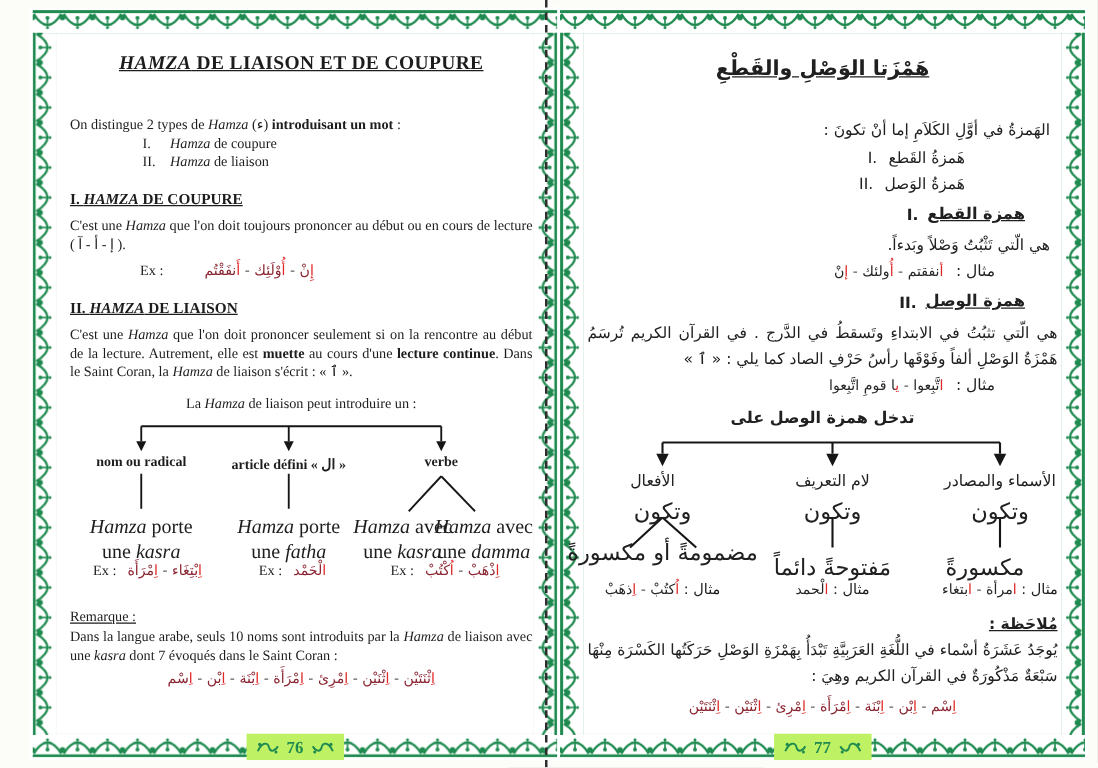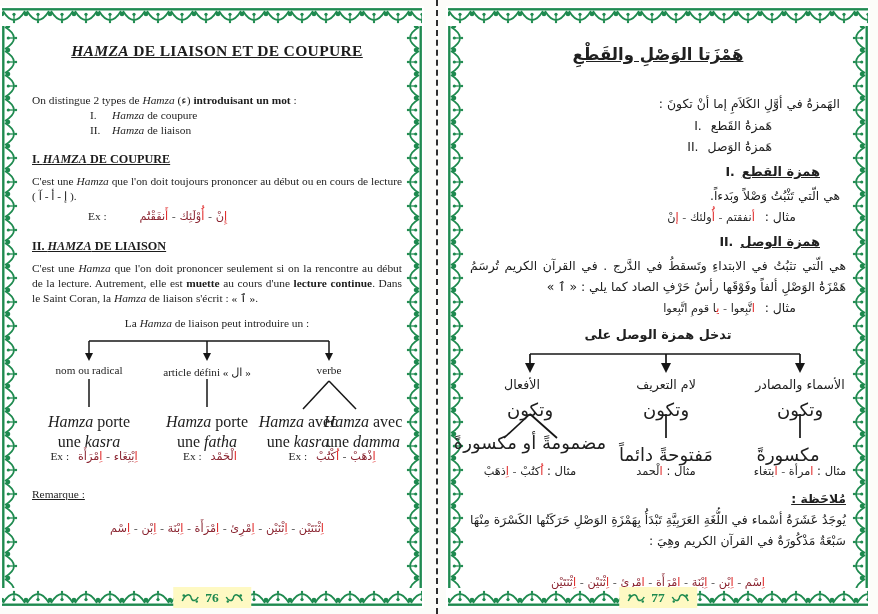--- a/index.html
+++ b/index.html
@@ -1,32 +1,32 @@
 <!DOCTYPE html>
 <html><head>
 <meta charset="utf-8">
 <style>
   html,body{margin:0;padding:0;background:#e8e8e4;}
   .sheet{position:relative;width:878px;height:614px;background:#fcfcf9;overflow:hidden;
          font-family:"Liberation Serif",serif;color:#1d1d1d;}
   .page{position:absolute;top:6px;width:424px;height:602px;background:#ffffff;}
-  #pageL{left:0}
+  #pageL{left:24px}
   #pageR{left:446px}
   .divider{position:absolute;left:436px;top:0;height:614px;border-left:2px dashed #2e2e2e;}
 
   
   .strip{position:absolute;}
   .strip svg{display:block;width:100%;height:100%;}
   .st{left:2px;right:2px;top:2px;height:19px;}
   .sb{left:2px;right:2px;bottom:2px;height:19px;transform:scaleY(-1);}
   .sl{top:20px;bottom:20px;left:2px;width:19px;}
   .sr{top:20px;bottom:20px;right:2px;width:19px;transform:scaleX(-1);}
 
   
-  .pnum{position:absolute;left:50%;transform:translateX(-50%);bottom:0;background:#fef9c3;
+  .pnum{position:absolute;left:50%;transform:translateX(-50%);bottom:0;background:#bef264;
         padding:0 7px;display:flex;align-items:center;gap:5px;height:21px;}
   .pn{color:#1e8a4f;font-weight:bold;font-size:13.5px;}
 
   
   .contentL{position:absolute;left:32px;right:22px;top:22px;bottom:28px;font-size:11.4px;line-height:1.32;}
   .titleL{text-align:center;font-weight:bold;font-size:15.6px;margin-top:13px;letter-spacing:.3px;}
   .u{text-decoration:underline;}
   .introL{margin-top:31px;}
   .numItem{padding-left:58px;}
   .numItem .num{display:inline-block;width:22px;}
@@ -45,27 +45,27 @@
   .mar{color:#8a2430;}
   .drk{color:#262626;}
   .rf::first-letter{color:#e02626;}
 
   
   .treeIntro{text-align:center;margin-top:10px;}
   .treeL{position:relative;height:148px;margin-top:2px;}
   .treeR{position:relative;height:138px;direction:ltr;margin-top:2px;}
   .cv{position:absolute;left:0;top:0;}
   .tl{position:absolute;transform:translateX(-50%);text-align:center;white-space:nowrap;}
-  .b1{font-weight:normal;font-size:11.2px;}
+  .b1{font-weight:bold;font-size:11.2px;}
   .b2{font-size:16px;line-height:1.25;}
   .exT .lbl{margin-right:6px;}
 
   .remHead{margin-top:6px;}
   .remBody{text-align:justify;margin-top:1px;}
-  .nounsC{text-align:center;margin-top:19px;}
+  .nounsC{text-align:center;margin-top:2px;}
 
   
   .contentR{position:absolute;left:24px;right:24px;top:22px;bottom:28px;direction:rtl;
             font-family:"DejaVu Sans",sans-serif;font-size:12.4px;line-height:1.72;color:#202020;}
   .titleR{text-align:center;font-weight:bold;font-size:16.5px;margin-top:13px;}
   .introR{margin-top:24px;text-align:right;padding-right:6px;}
   .rItem{display:flex;direction:ltr;justify-content:flex-end;gap:9px;padding-right:74px;}
   .rHead{display:flex;direction:ltr;justify-content:flex-end;gap:7px;padding-right:26px;margin-top:4px;}
   .rHead .hd{font-weight:bold;font-size:13px;text-decoration:underline;}
   .rHead .num{font-weight:bold;}
@@ -208,20 +208,21 @@
         </div>
         <div class="tl exT" style="left:300px;top:116px">
           <span class="lbl">Ex :</span>
           <span class="words w-ltr"><span class="aw rf mar">اُكْتُبْ</span><span class="aw rf mar">اِذْهَبْ</span></span>
         </div>
       </div>
 
       <div class="remHead">
         <span class="u">Remarque :</span>
       </div>
+      <div class="remBody">Dans la langue arabe, seuls 10 noms sont introduits par la <i>Hamza</i> de liaison avec une <i>kasra</i> dont 7 évoqués dans le Saint Coran :</div>
       <div class="nounsC">
         <span class="words w-ltr"><span class="aw rf mar">اِسْم</span><span class="aw rf mar">اِبْن</span><span class="aw rf mar">اِبْنَة</span><span class="aw rf mar">اِمْرَأَة</span><span class="aw rf mar">اِمْرِئ</span><span class="aw rf mar">اِثْنَيْن</span><span class="aw rf mar">اِثْنَتَيْن</span></span>
       </div>
     </div>
 
     <div class="pnum">
       <svg width="20" height="13" viewBox="0 0 20 13">
         <path d="M2,10 C5,3 10,2 11,7 C12,11 16,10 18,6" fill="none" stroke="#1e8a4f" stroke-width="1.5"></path>
         <circle cx="3.5" cy="4.5" r="1.3" fill="#1e8a4f"></circle>
           <circle cx="16.5" cy="10.5" r="1.2" fill="#1e8a4f"></circle>

